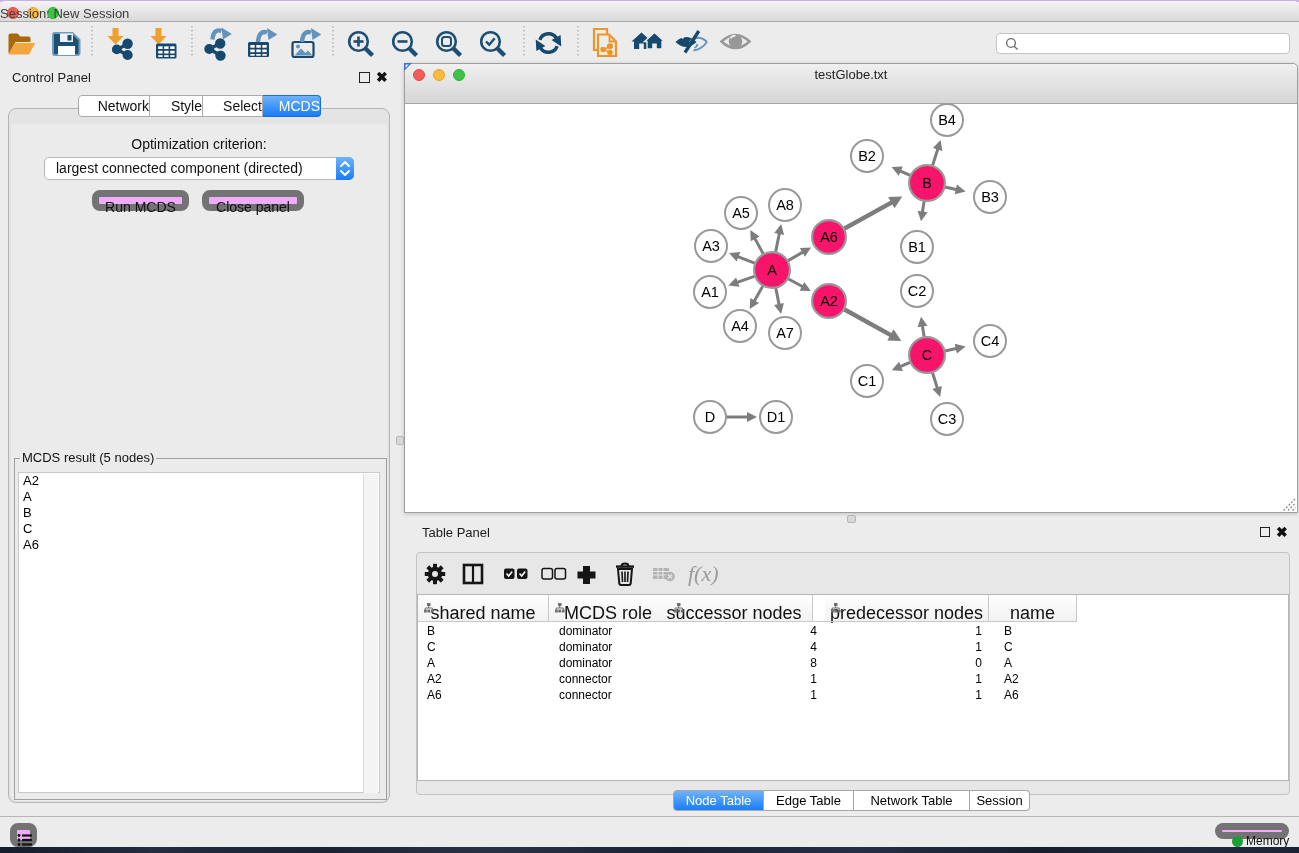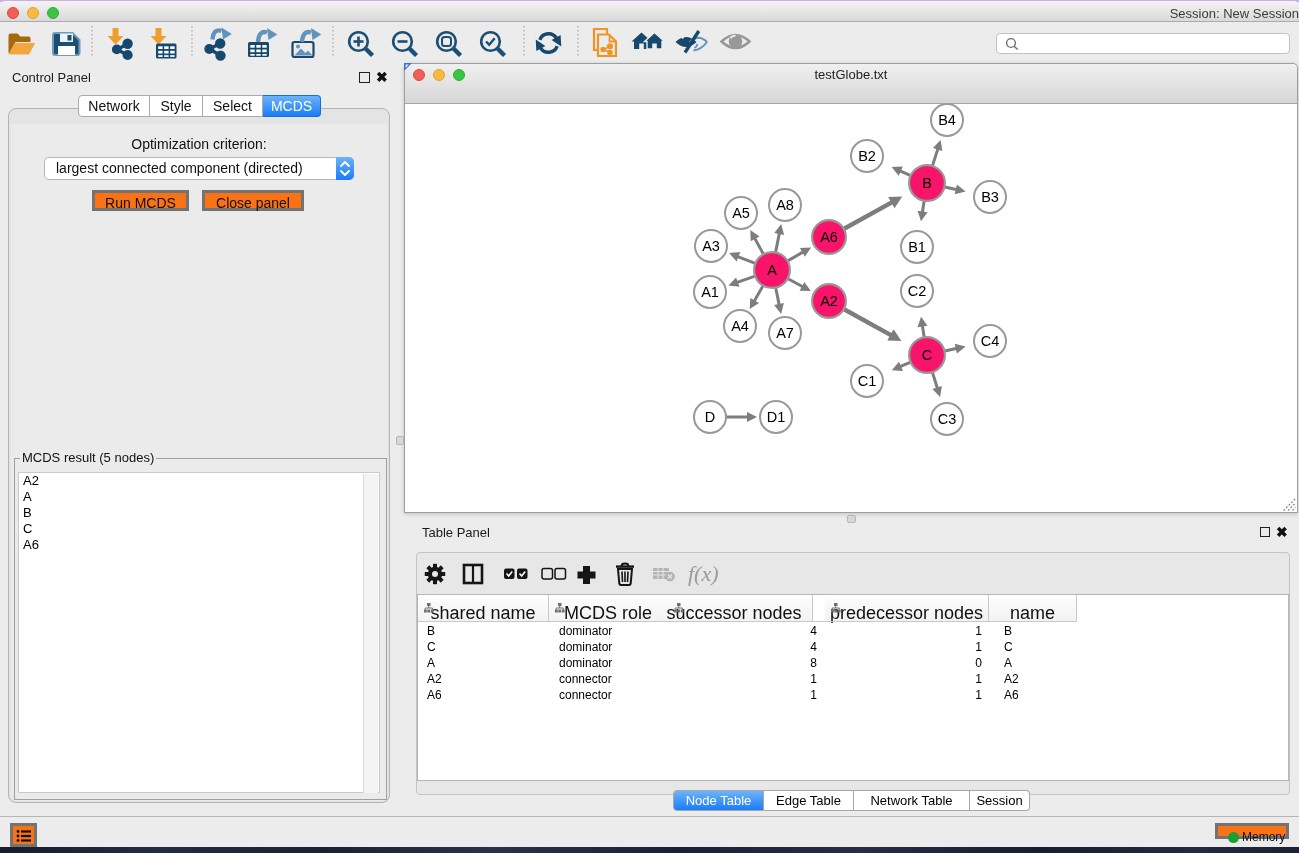--- a/index.html
+++ b/index.html
@@ -3,47 +3,47 @@
 <meta charset="utf-8">
 <style>
 * { margin:0; padding:0; box-sizing:border-box; }
 html,body { width:1299px; height:853px; overflow:hidden; }
 body { font-family:"Liberation Sans", sans-serif; background:#ececec; position:relative; }
 .abs { position:absolute; }
 #topstrip { left:0; top:0; width:1299px; height:2px; background:#c9afe3; }
 #titlebar { left:0; top:1px; width:1299px; height:21px;
   background:linear-gradient(#f4f4f4,#d9d9d9); border-bottom:1px solid #acacac;
   border-radius:5px 5px 0 0; }
-#titlebar .title { position:absolute; left:0; right:0; top:5px; text-align:right;
+#titlebar .title { position:absolute; left:0; right:0; top:5px; text-align:left;
   font-size:13px; color:#3c3c3c; }
 .tl { position:absolute; width:12px; height:12px; border-radius:50%; top:6px; }
 #toolbar { left:0; top:22px; width:1299px; height:40px; }
 #searchbox { position:absolute; left:996px; top:33px; width:294px; height:21px;
   background:#fff; border:1px solid #c4c4c4; border-radius:4px; }
 
 #cp-title { left:12px; top:70px; font-size:13px; color:#1a1a1a; }
 .winbtn-sq { width:11px; height:11px; border:1.6px solid #222; }
 .panel-x { font-size:14px; font-weight:bold; color:#111; line-height:11px; }
 #cp-content { left:8px; top:108px; width:382px; height:695px;
   background:#e4e4e4; border:1px solid #b4b4b4; border-radius:8px; }
 #cp-inner { left:11px; top:124px; width:376px; height:677px;
   background:#ebebeb; border-radius:0 0 6px 6px; }
 .tabs { display:flex; }
 .tab { height:22px; background:#fff; border:1px solid #aaa; border-left:none;
-  font-size:14px; color:#111; text-align:center; line-height:21px; }
+  font-size:14px; color:#111; text-align:right; line-height:21px; }
 .tab.first { border-left:1px solid #aaa; border-radius:4px 0 0 4px; }
 .tab.last { border-radius:0 4px 4px 0; }
 .tab.sel { background:linear-gradient(#6db3fa,#1a7cf8); color:#fff; border-color:#1a6fd4; }
 #optlabel { left:8px; top:136px; width:382px; text-align:center; font-size:14px; color:#111; }
 #dropdown { left:44px; top:157px; width:310px; height:23px; background:#fff;
   border:1px solid #b6b6b6; border-radius:5px; font-size:14px; color:#111;
   line-height:21px; padding-left:11px; }
 #dd-step { position:absolute; right:-1px; top:-1px; width:18px; height:23px;
   background:linear-gradient(#6db3fa,#1a7cf8); border-radius:0 5px 5px 0; }
-.btn { background:#f97316; border:3px solid #737373; border-radius:0;
+.btn { background:#f0abfc; border:7px solid #737373; border-radius:8px;
   font-size:14px; color:#111; text-align:center; }
 #fieldset { left:14px; top:458px; width:373px; height:342px;
   border:1px solid #9f9f9f; }
 #legend { left:20px; top:450px; font-size:13px; color:#111; background:#ebebeb;
   padding:0 2px; }
 #mcdslist { left:18px; top:472px; width:362px; height:321px; background:#fff;
   border:1px solid #c9c9c9; font-size:13px; color:#000; }
 #mcdslist .item { padding-left:4px; height:16px; line-height:16px; }
 #mcdslist .sb { position:absolute; right:1px; top:1px; width:15px; height:319px;
   background:#f4f4f4; border-left:1px solid #dcdcdc; }

